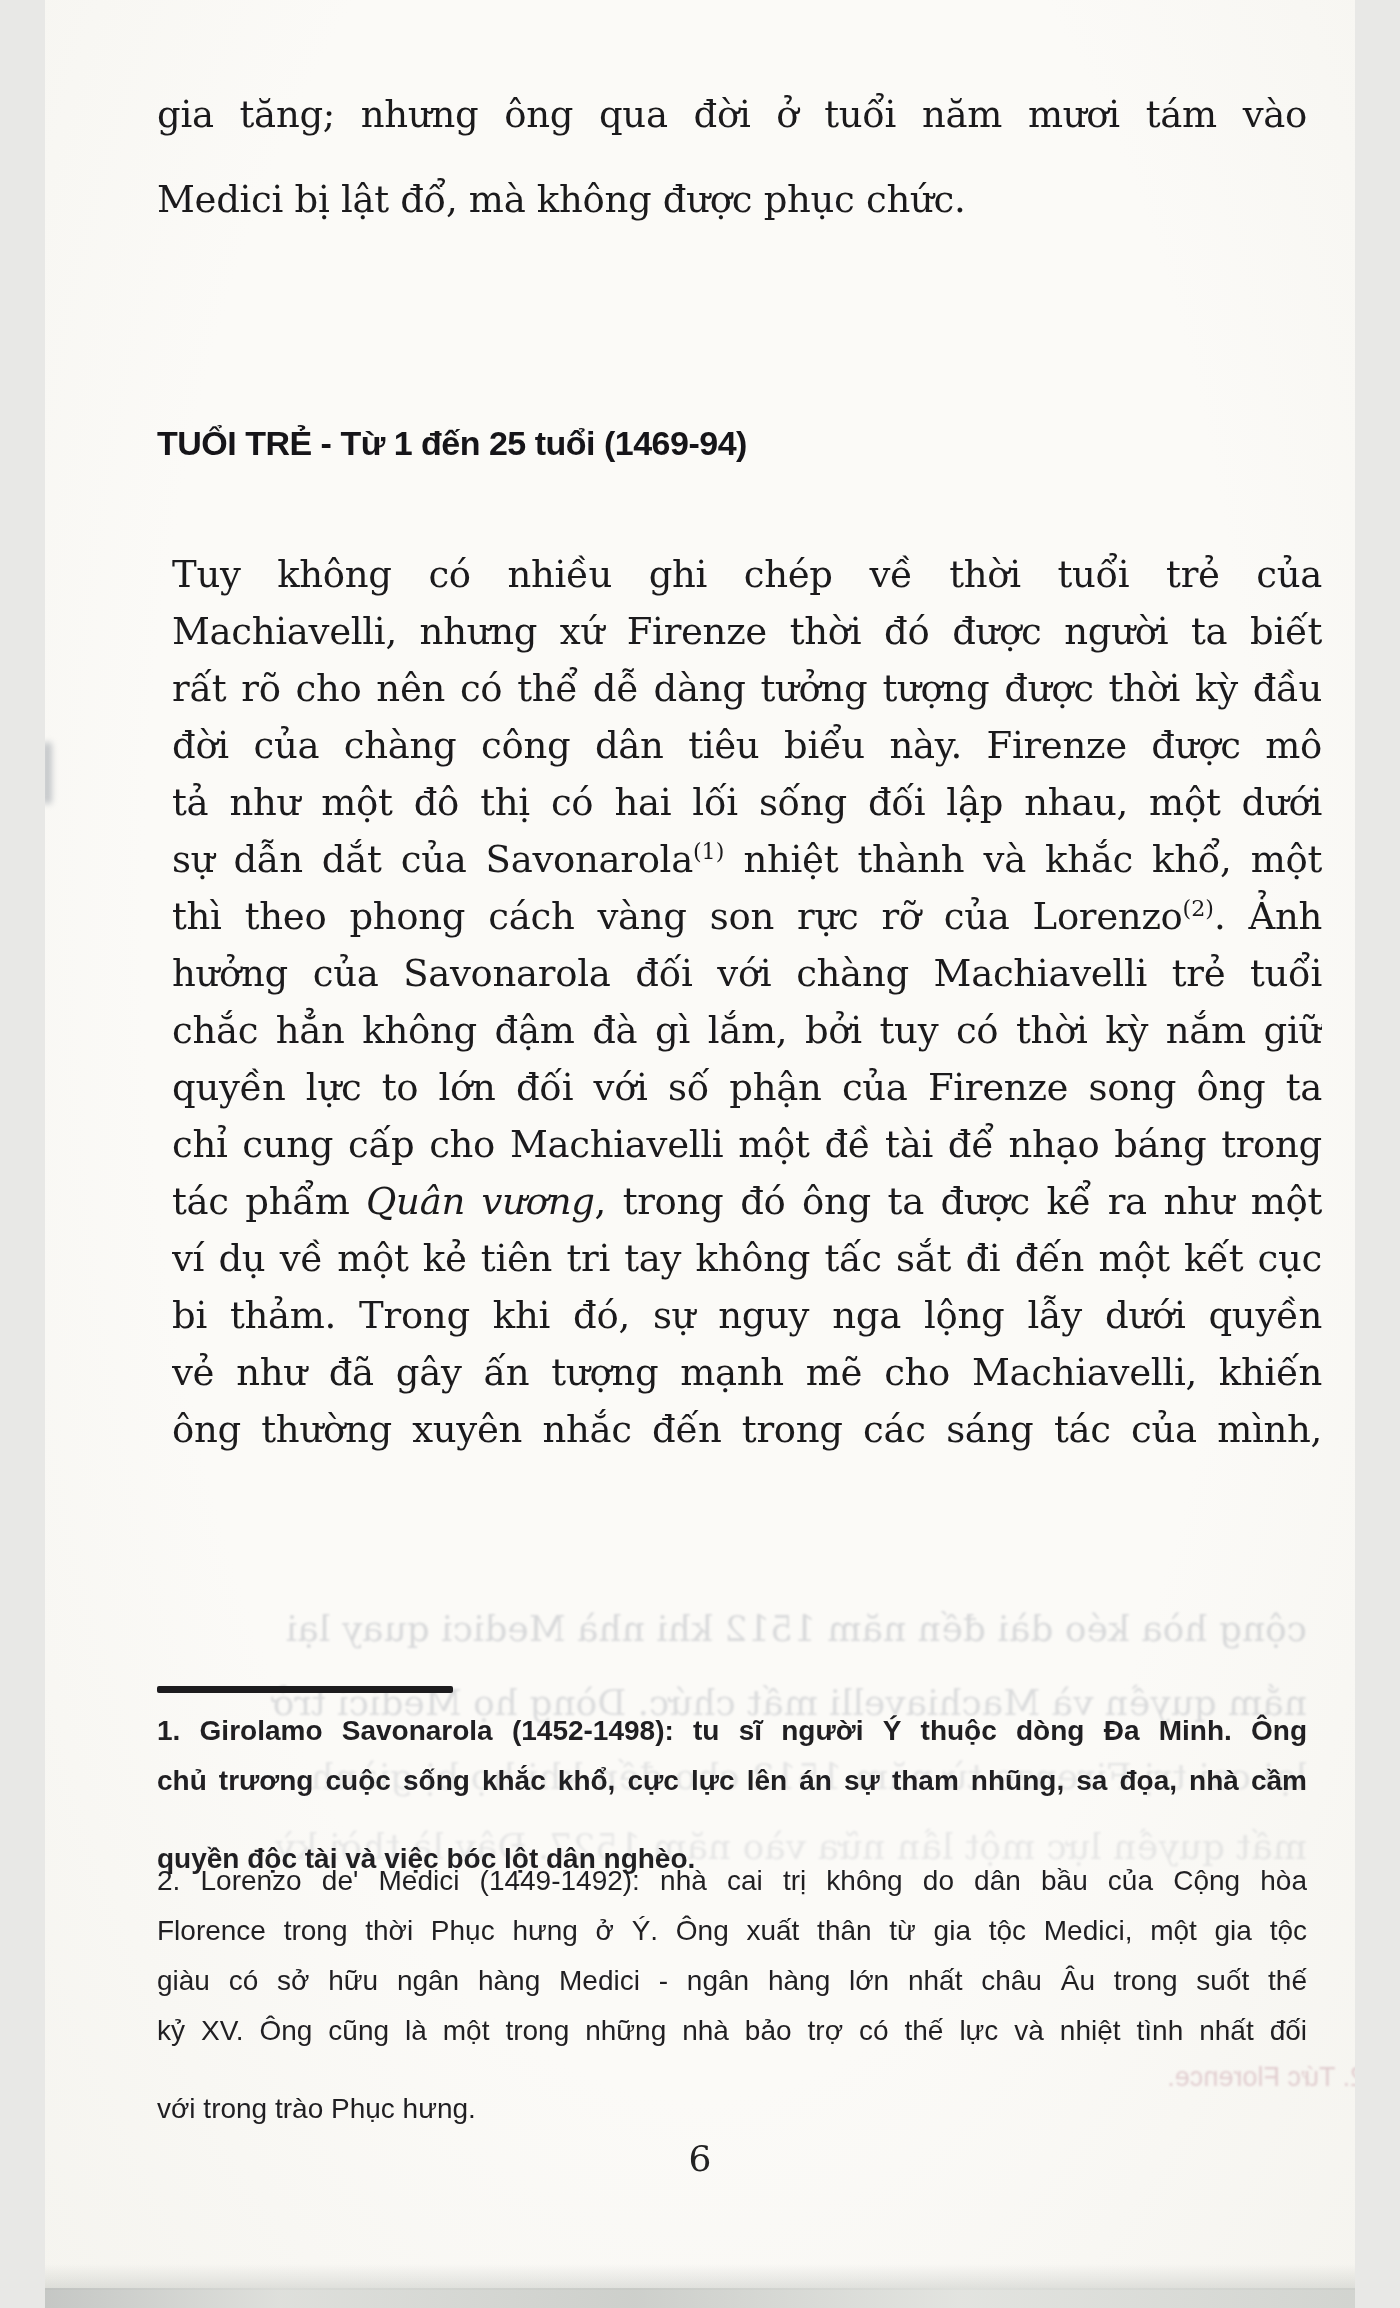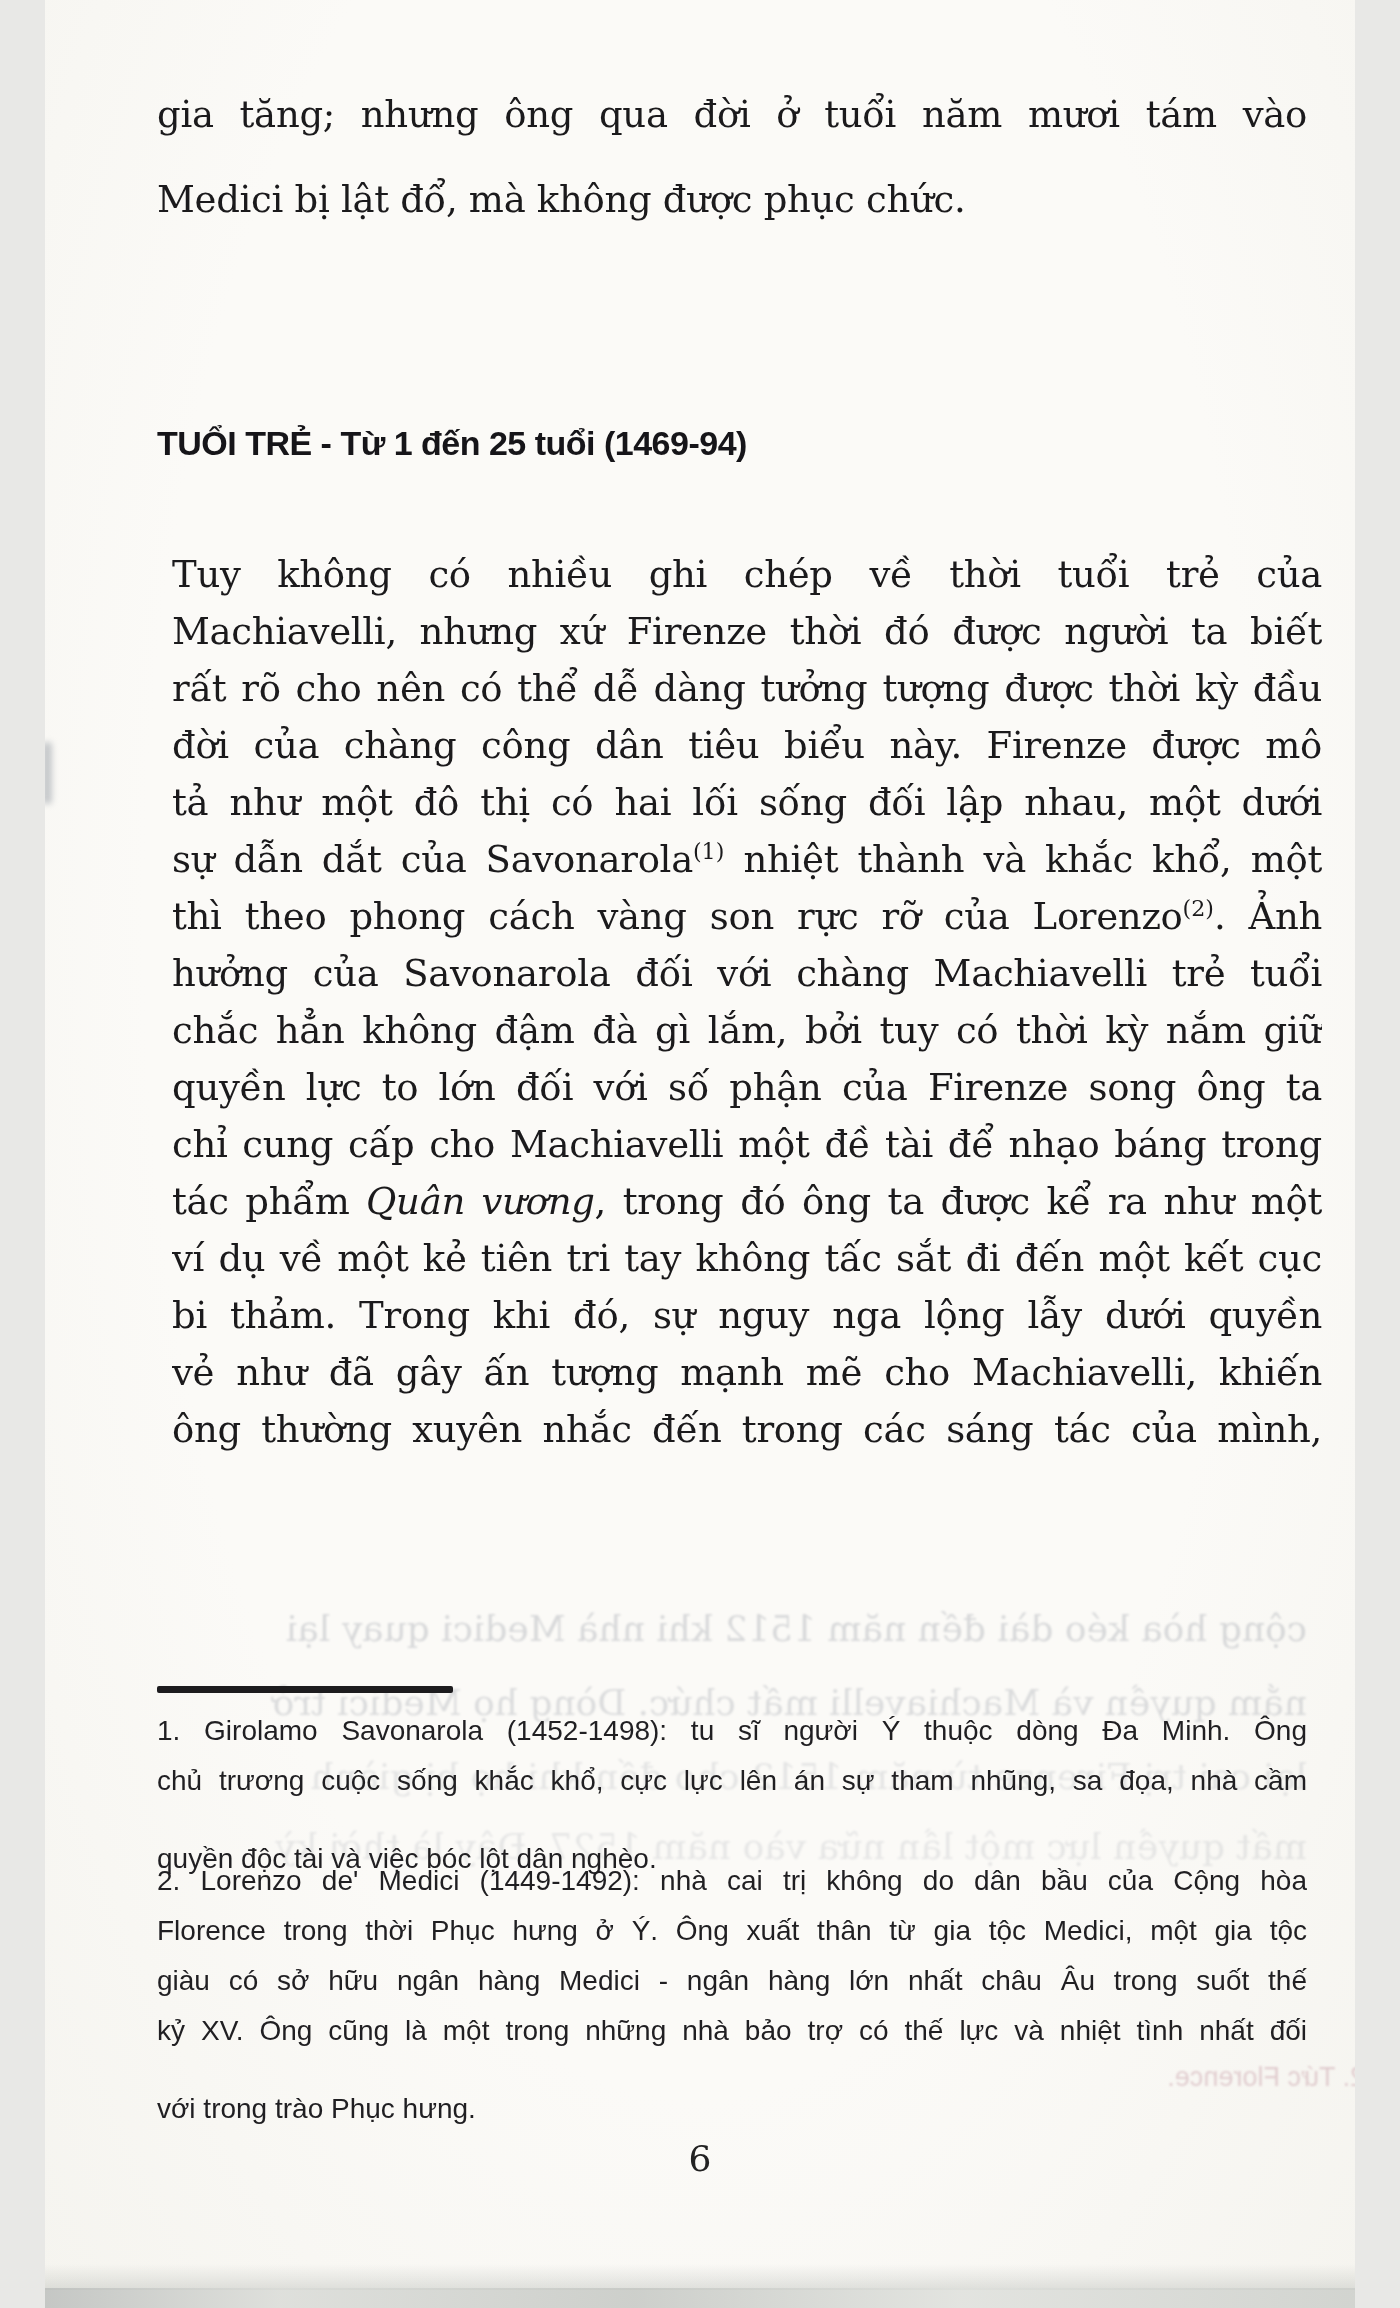--- a/index.html
+++ b/index.html
@@ -36,21 +36,21 @@
   .body-para{top:546px;left:95px;width:1150px;font-size:37px;margin-left:32px;}
   .fn-rule{
     position:absolute;top:1686px;left:112px;width:296px;height:7px;
     background:#1d1c1e;border-radius:2px;
   }
   .footnotes{
     font-family:"Liberation Sans","DejaVu Sans",sans-serif;
     font-size:28px;color:#201f22;
   }
   .footnotes .tline{height:50px;line-height:50px;letter-spacing:0;}
-  .fn1{top:1706px;left:112px;width:1150px;}
+  .fn1{top:1706px;left:112px;width:1150px;font-weight:bold;}
   .fn2{top:1856px;left:112px;width:1150px;}
   .page-number{
     position:absolute;top:2138px;left:0;width:100%;
     text-align:center;font-size:36px;color:#222;
   }
   
   .ghost{
     position:absolute;
     transform:scaleX(-1);
     filter:blur(1.3px);

